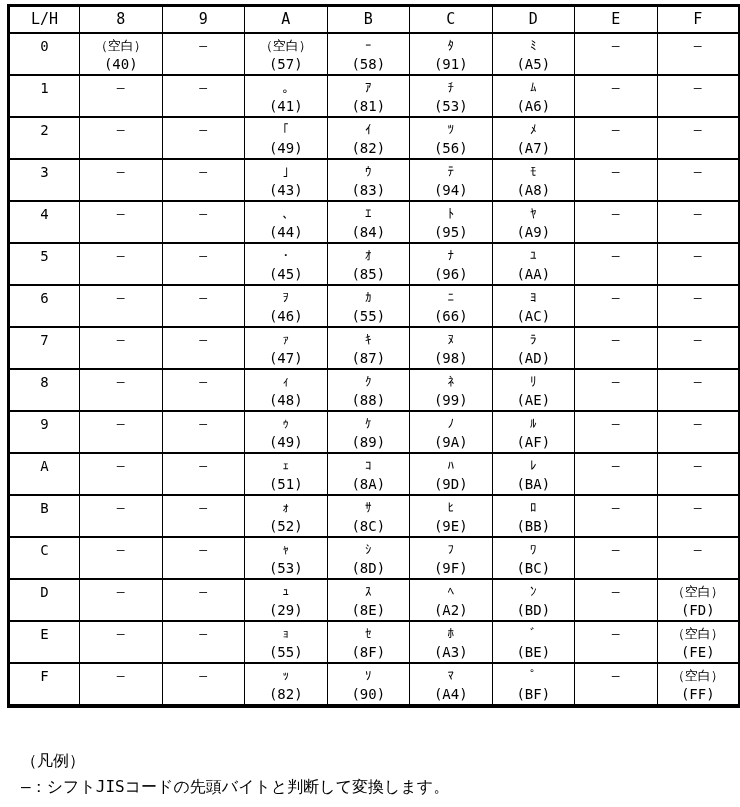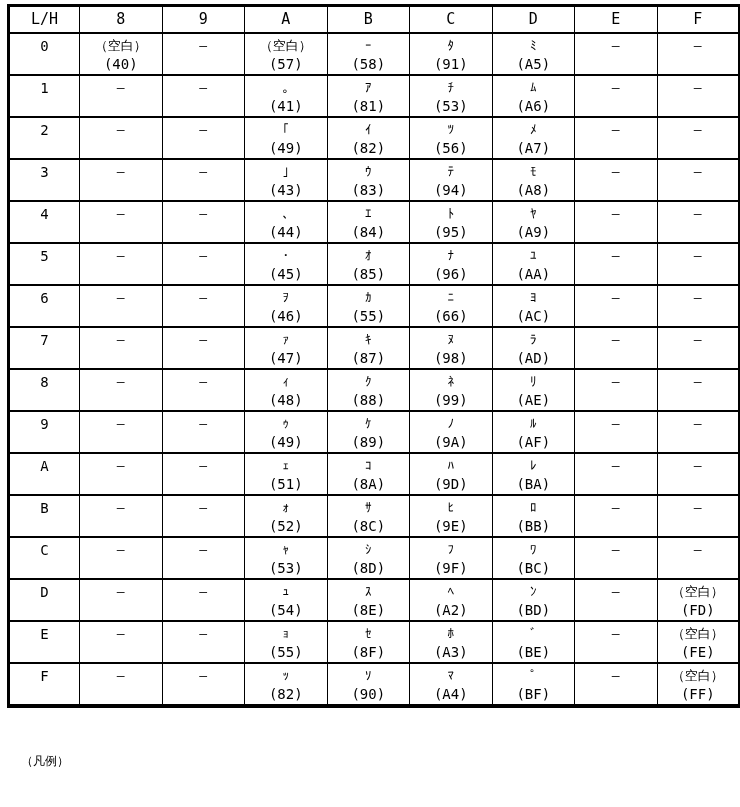--- a/index.html
+++ b/index.html
@@ -25,21 +25,21 @@
   }
   thead th { height:25px; font-size:15px; line-height:25px; }
   tbody th.rowlabel, tbody td { height:42px; }
   .l1 { padding-top:3px; line-height:18px; height:21px; font-size:14px; }
   .l2 { line-height:19px; font-size:14px; }
   .cell-char { font-size:13px; }
   .cell-code { letter-spacing:0px; }
 
   .legend {
     position:absolute; left:21px; top:748px;
-    font-size:12px; line-height:26px;
+    font-size:16px; line-height:26px;
     white-space:nowrap;
   }
 </style>
 </head>
 <body>
 
 <div class="sheet">
 
   <table class="conv">
     <colgroup>
@@ -555,21 +555,21 @@
           <td>
             <div class="l1 cell-char">—</div>
             <div class="l2 cell-code"></div>
           </td>
           <td>
             <div class="l1 cell-char">—</div>
             <div class="l2 cell-code"></div>
           </td>
           <td>
             <div class="l1 cell-char">ｭ</div>
-            <div class="l2 cell-code">(54)</div>
+            <div class="l2 cell-code">(29)</div>
           </td>
           <td>
             <div class="l1 cell-char">ｽ</div>
             <div class="l2 cell-code">(8E)</div>
           </td>
           <td>
             <div class="l1 cell-char">ﾍ</div>
             <div class="l2 cell-code">(A2)</div>
           </td>
           <td>
@@ -657,15 +657,16 @@
           <td>
             <div class="l1 cell-char">（空白）</div>
             <div class="l2 cell-code">(FF)</div>
           </td>
         </tr>
       </tbody>
   </table>
 
   <div class="legend">
     <div>（凡例）</div>
+    <div>—：シフトJISコードの先頭バイトと判断して変換します。</div>
   </div>
 
 </div>
 
 </body></html>

